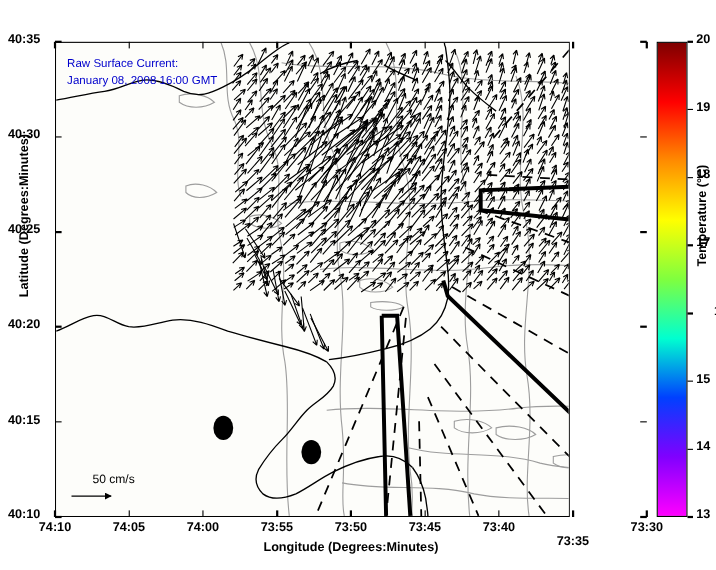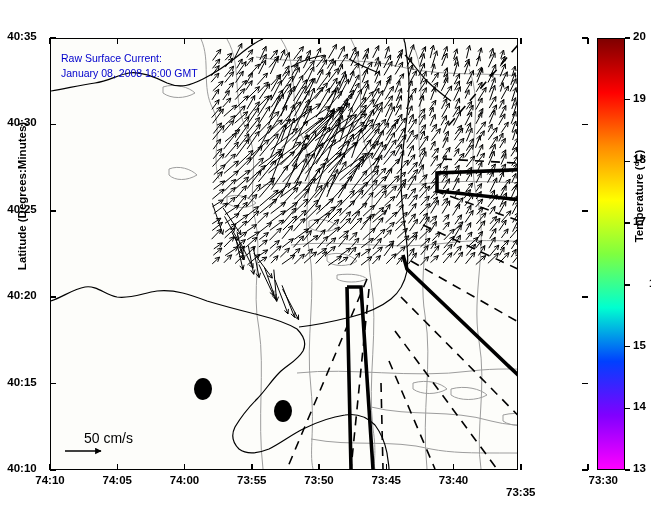--- a/index.html
+++ b/index.html
@@ -44,21 +44,21 @@
         border:1.5px solid #000;box-sizing:border-box;}
   .cb-tick{position:absolute;left:28px;width:5px;height:1.5px;background:#000;}
   .cb-lab{position:absolute;left:36px;font-size:11.5px;color:#000;
           font-weight:bold;white-space:nowrap;}
   #cbar-title{
     position:absolute;left:549px;top:190px;width:180px;text-align:center;
     font-size:11.5px;color:#000;font-weight:bold;
     transform:rotate(-90deg);transform-origin:50% 50%;
   }
 
-  #scale-text{position:absolute;left:12px;top:391px;font-size:14px;color:#000;padding-left:21px;}
+  #scale-text{position:absolute;left:12px;top:391px;font-size:11px;color:#000;padding-left:21px;}
 </style>
 </head>
 <body>
 
 <div class="fig">
 
 
   <div id="plot-frame">
 
     <svg id="plot-svg" viewBox="0 0 536 430" preserveAspectRatio="none">
@@ -977,26 +977,27 @@
       <div style="position: absolute; height: 6px; width: 1.5px; background: rgb(0, 0, 0); left: 318.25px; top: 464px;"></div>
       <div class="xtick-lab" style="left: 386.25px; top: 474px;">73:45</div>
       <div style="position: absolute; height: 6px; width: 1.5px; background: rgb(0, 0, 0); left: 385.5px; top: 38px;"></div>
       <div style="position: absolute; height: 6px; width: 1.5px; background: rgb(0, 0, 0); left: 385.5px; top: 464px;"></div>
       <div class="xtick-lab" style="left: 453.5px; top: 474px;">73:40</div>
       <div style="position: absolute; height: 6px; width: 1.5px; background: rgb(0, 0, 0); left: 452.75px; top: 38px;"></div>
       <div style="position: absolute; height: 6px; width: 1.5px; background: rgb(0, 0, 0); left: 452.75px; top: 464px;"></div>
       <div class="xtick-lab" style="left: 520.75px; top: 474px; margin-top: 12px;">73:35</div>
       <div style="position: absolute; height: 6px; width: 1.5px; background: rgb(0, 0, 0); left: 520px; top: 38px;"></div>
       <div style="position: absolute; height: 6px; width: 1.5px; background: rgb(0, 0, 0); left: 520px; top: 464px;"></div>
-      <div class="xtick-lab" style="left: 588px; top: 474px; text-align: right;">73:30</div>
+      <div class="xtick-lab" style="left: 588px; top: 474px;">73:30</div>
       <div style="position: absolute; height: 6px; width: 1.5px; background: rgb(0, 0, 0); left: 587.25px; top: 38px;"></div>
       <div style="position: absolute; height: 6px; width: 1.5px; background: rgb(0, 0, 0); left: 587.25px; top: 464px;"></div>
     </div>
 
   <div id="ylabel">Latitude (Degrees:Minutes)</div>
+  <div id="xlabel">Longitude (Degrees:Minutes)</div>
 
   <div id="cbar-wrap">
     <div id="cbar" style="background: linear-gradient(rgb(127, 0, 0), rgb(255, 0, 0), rgb(255, 140, 0), rgb(255, 255, 0), rgb(127, 255, 63), rgb(0, 255, 208), rgb(0, 64, 255), rgb(128, 0, 255), rgb(255, 0, 255));"></div>
     <div id="cbar-ticks"></div>
   <div class="cb-tick" style="top: -0.75px;"></div>
       <div class="cb-lab" style="top: -8px;">20</div>
       <div class="cb-tick" style="top: 60.9643px;"></div>
       <div class="cb-lab" style="top: 53.7143px;">19</div>
       <div class="cb-tick" style="top: 122.679px;"></div>
       <div class="cb-lab" style="top: 115.429px;">18</div>

